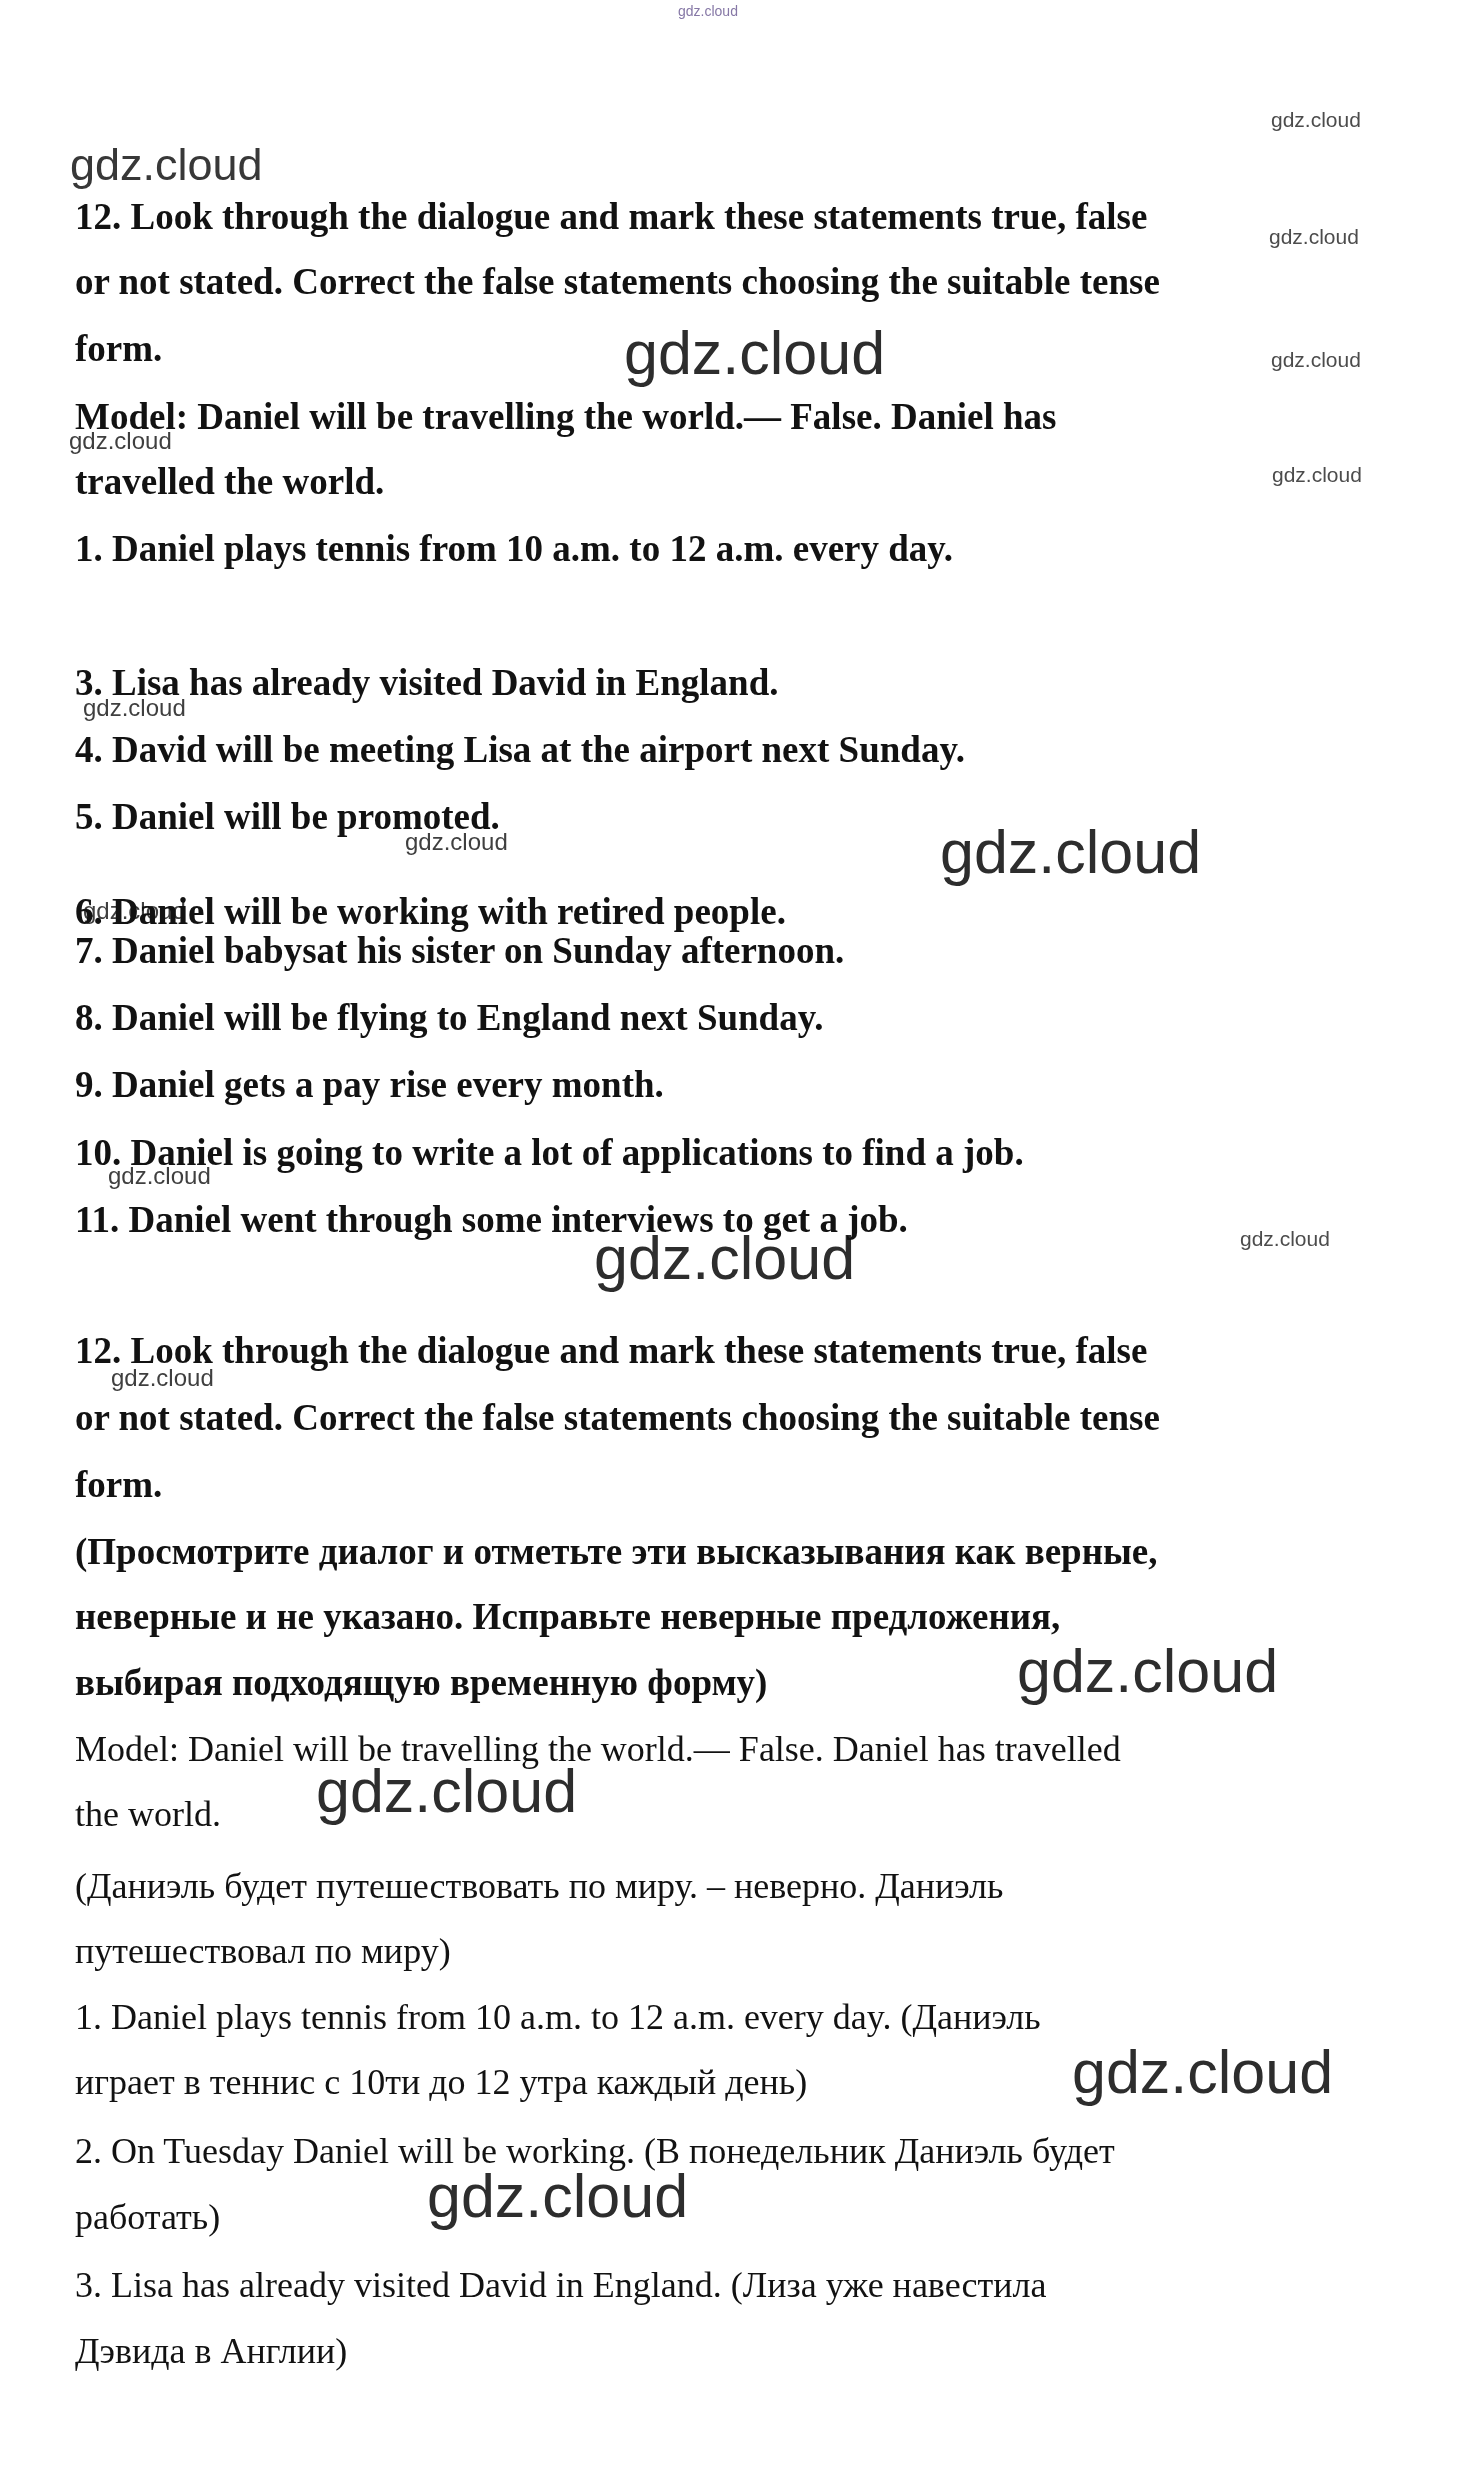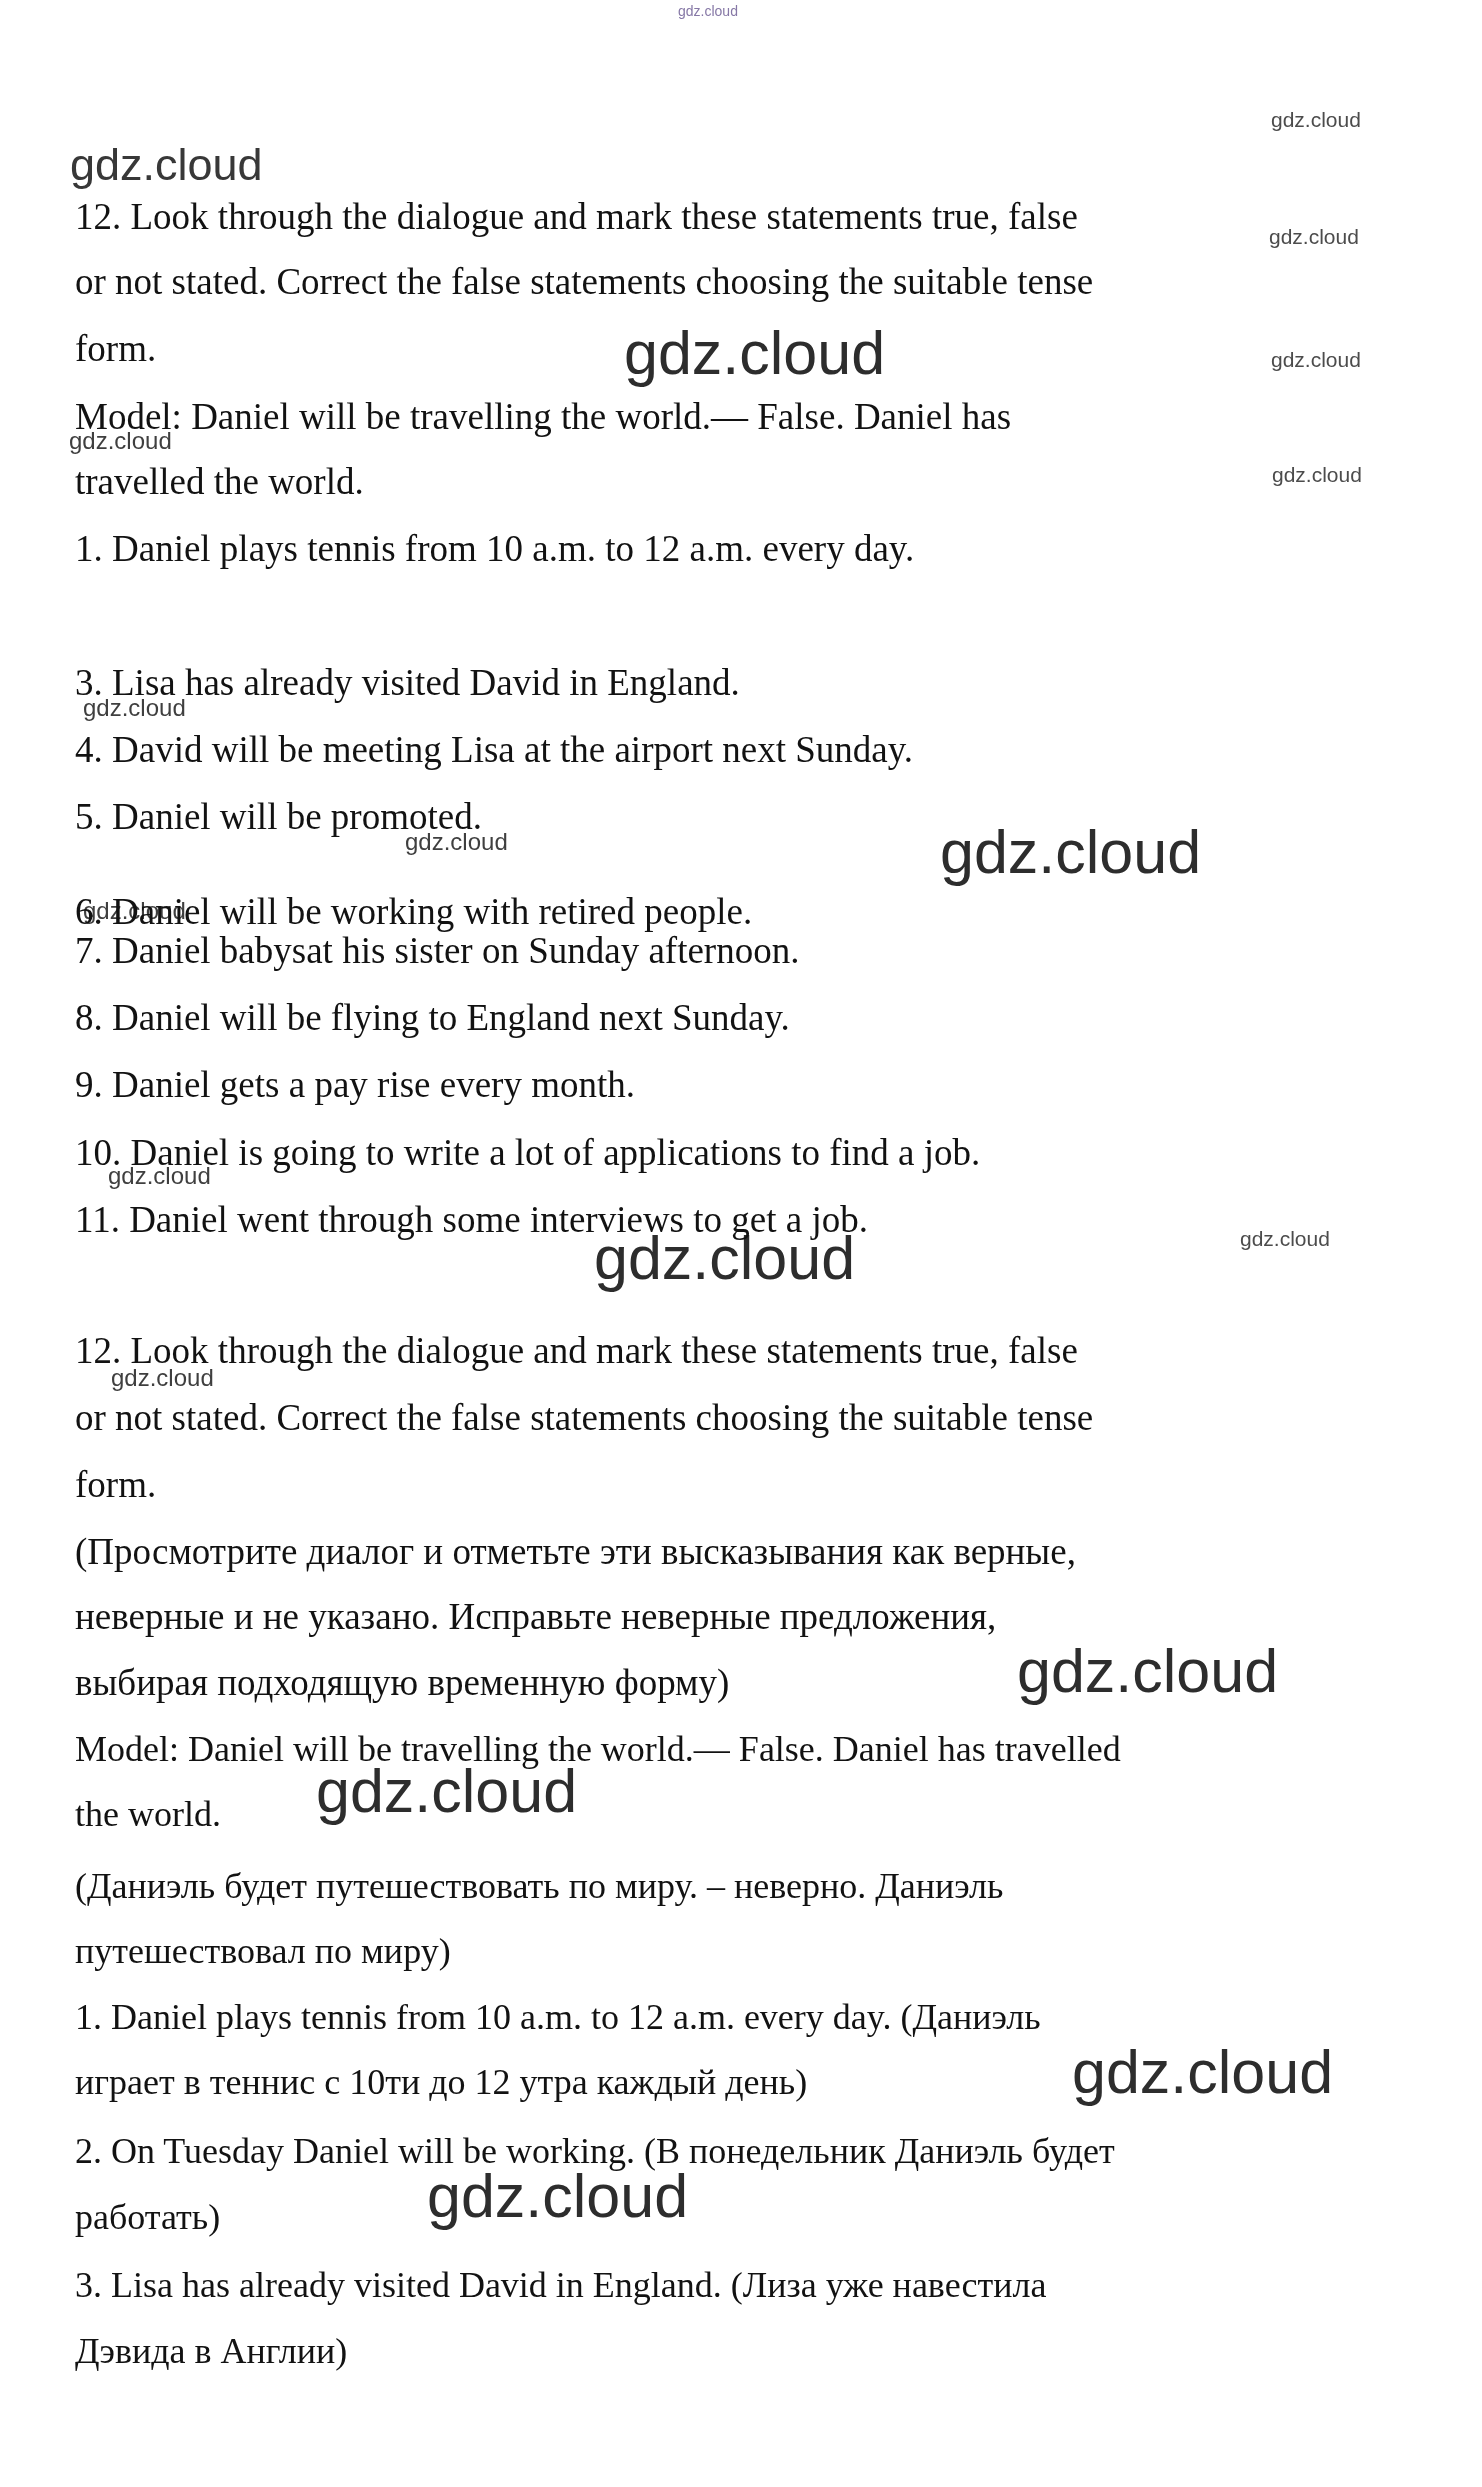--- a/index.html
+++ b/index.html
@@ -13,21 +13,21 @@
     color: #121212;
   }
   .line {
     position: absolute;
     left: 75px;
     white-space: nowrap;
     font-size: 36px;
     line-height: 1.2;
     color: #121212;
   }
-  .b { font-weight: normal; font-size: 37px; }
+  .b { font-weight: bold; font-size: 37px; }
   .title {
     left: 476px;
     font-size: 41px;
     font-weight: bold;
   }
   .wm {
     position: absolute;
     font-family: "Liberation Sans", sans-serif;
     color: #4c4c4c;
     white-space: nowrap;

